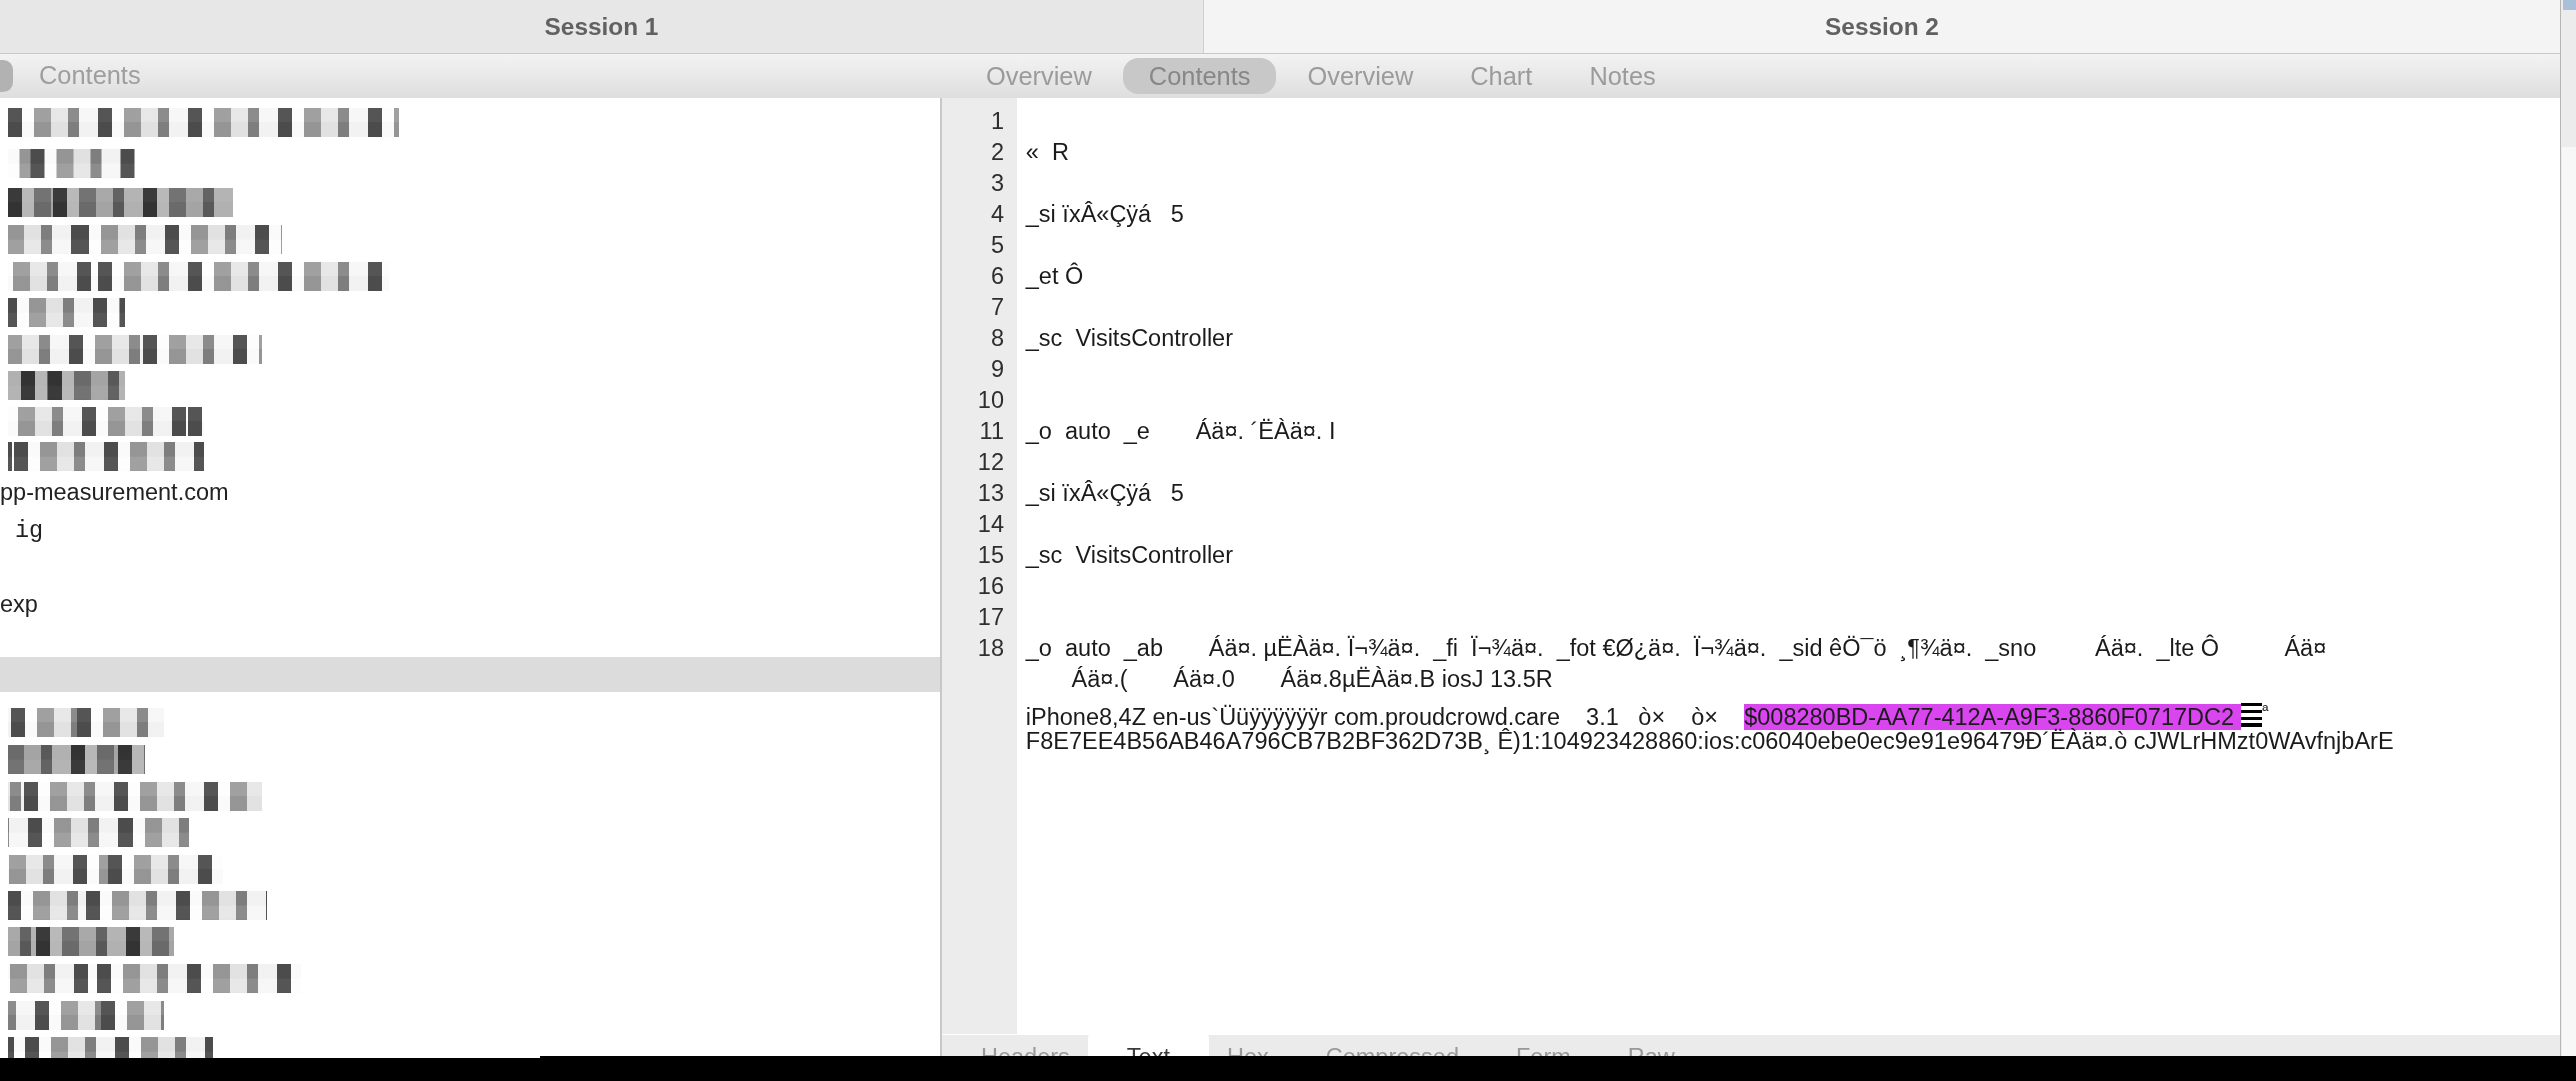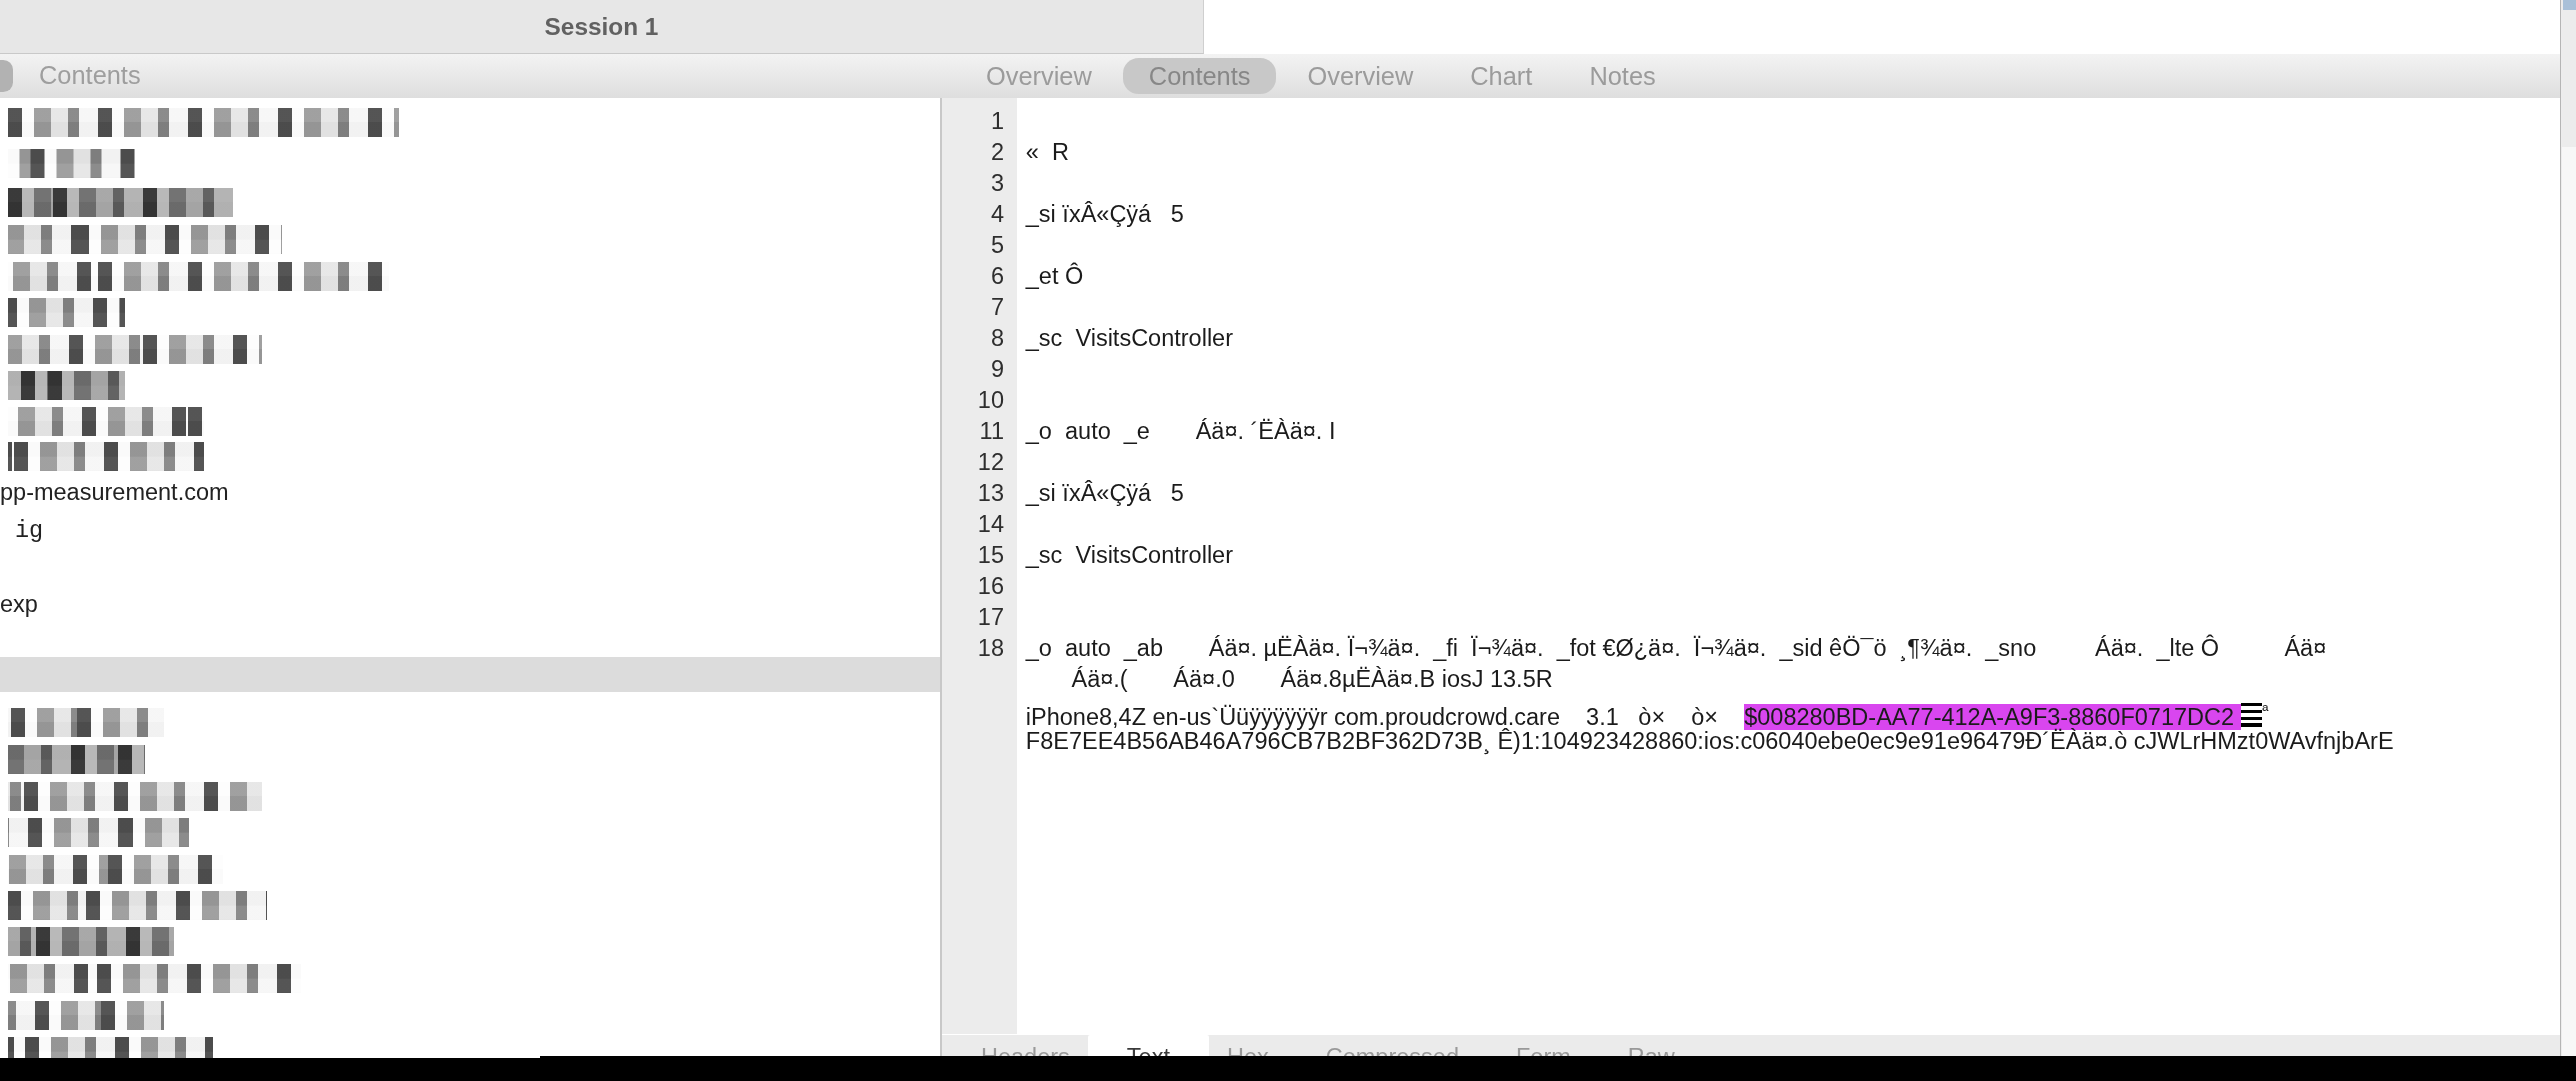--- a/index.html
+++ b/index.html
@@ -66,20 +66,23 @@
   .black-band-step{position:absolute;left:540px;top:1056px;width:2036px;height:2px;background:#000;}
 </style>
 </head>
 <body>
 
 <div class="app">
 
   <div class="session-bar">
     <div class="session-tab s1">
       <span>Session 1</span>
+    </div>
+    <div class="session-tab s2">
+      <span>Session 2</span>
     </div>
   </div>
 
   <div class="toolbar">
     <div class="partial-btn"></div>
     <span class="seq-label">Contents</span>
     <div class="view-tabs" id="viewTabs">
         <span class="view-tab">Overview</span>
         <span class="view-tab active">Contents</span>
         <span class="view-tab">Overview</span>

